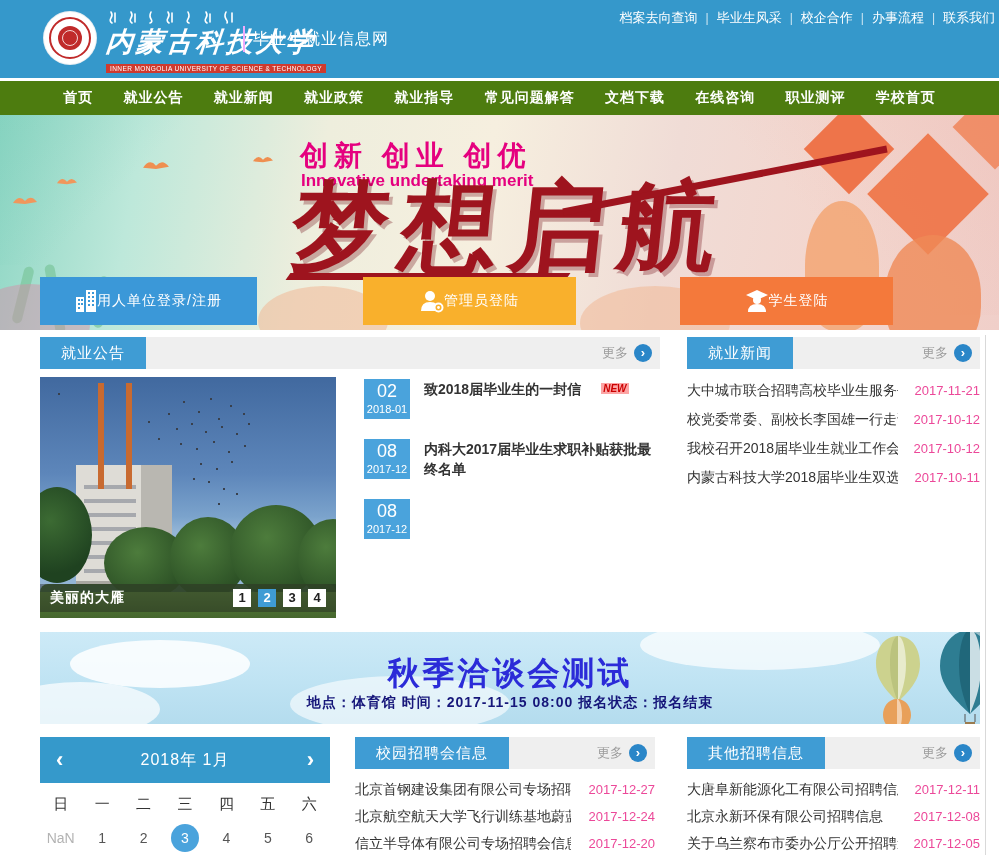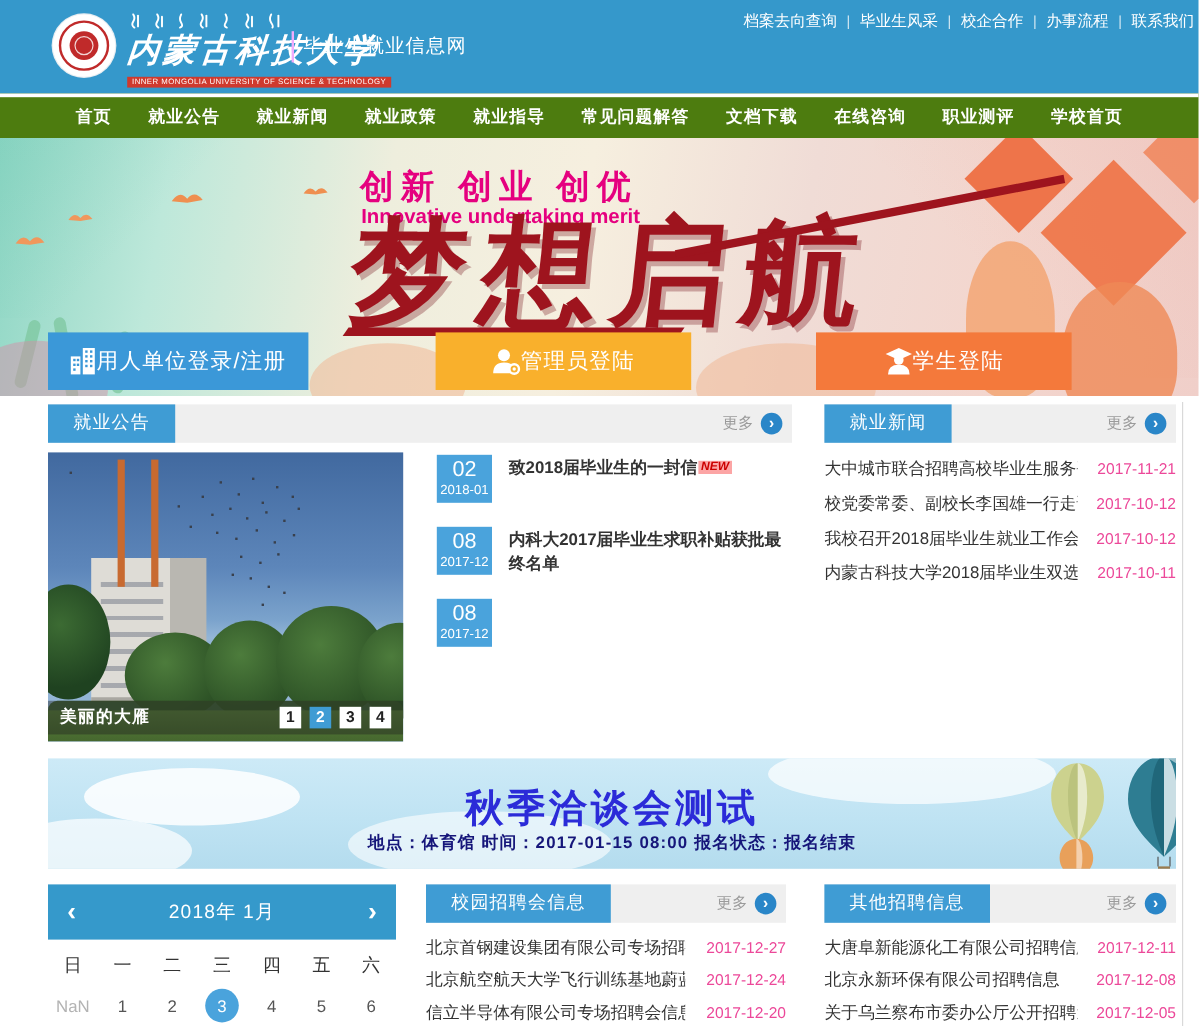--- a/index.html
+++ b/index.html
@@ -48,21 +48,21 @@
   .grad-body { position:absolute; border-radius:50% 50% 40% 40%; background:#f2a36e; opacity:.8; }
   .body1 { right:120px; top:86px; width:74px; height:130px; }
   .body2 { right:18px; top:120px; width:96px; height:120px; background:#ef8a56; }
   .slogan-cn { position:absolute; left:300px; top:22px; color:#e5007f; font-size:28px; font-weight:bold; letter-spacing:6px; white-space:nowrap; }
   .slogan-en { position:absolute; left:301px; top:56px; color:#e5007f; font-size:17px; font-weight:bold; white-space:nowrap; }
   .headline { position:absolute; left:292px; top:48px; color:#9e141e; font-size:97px; font-weight:900; letter-spacing:12px; transform:skewX(-6deg); text-shadow:4px 4px 0 rgba(110,8,16,.30); white-space:nowrap; }
   .headline-underline { position:absolute; left:288px; top:158px; width:280px; height:7px; background:#9e141e; transform:skewX(-35deg); }
   .headline-swoosh { position:absolute; left:560px; top:62px; width:330px; height:7px; background:#9e141e; transform:rotate(-11deg); }
 
   
-  .login-btn { position:absolute; height:48px; border:none; display:flex; align-items:center; justify-content:center; color:#fff; font-size:18px; font-family:inherit; letter-spacing:1px; cursor:pointer; }
+  .login-btn { position:absolute; height:48px; border:none; display:flex; align-items:center; justify-content:center; color:#fff; font-size:14px; font-family:inherit; letter-spacing:1px; cursor:pointer; }
   .btn-employer { left:40px; top:162px; width:217px; background:#3b98d8; }
   .btn-admin { left:363px; top:162px; width:213px; background:#f9b02c; }
   .btn-student { left:680px; top:162px; width:213px; background:#f4793b; }
   .btn-icon { display:flex; align-items:center; }
 
   
   .panel { position:absolute; }
   .panel-head { position:relative; height:32px; background:#efefef; }
   .panel-tab { position:absolute; left:0; top:0; height:32px; line-height:32px; background:#3f9cd4; color:#fff; font-size:15px; padding:0 21px; letter-spacing:1px; white-space:nowrap; }
   .more-wrap { position:absolute; right:8px; top:0; height:32px; display:flex; align-items:center; gap:6px; cursor:pointer; }
@@ -92,21 +92,21 @@
   .photo-caption { color:#fff; font-size:14px; font-weight:bold; letter-spacing:1px; }
   .pagination { display:flex; gap:7px; }
   .page-num { width:18px; height:18px; background:#fff; color:#222; font-size:13px; font-weight:bold; text-align:center; line-height:18px; cursor:pointer; }
   .page-num.active { background:#3f9cd4; color:#fff; }
   .notice-list { margin-left:324px; min-height:241px; padding-top:2px; }
   .notice-item { display:flex; gap:14px; margin-bottom:20px; cursor:pointer; }
   .date-block { flex:0 0 46px; width:46px; height:40px; background:#4aa3dc; color:#fff; text-align:center; }
   .date-day { font-size:18px; line-height:24px; }
   .date-month { font-size:11px; line-height:13px; }
   .notice-title { font-size:14px; font-weight:bold; color:#333; line-height:20px; }
-  .new-badge { display:inline-block; background:#fca5a5; color:#c00; font-size:10px; font-weight:bold; font-style:italic; padding:0 2px; margin-left:1px; vertical-align:2px; }
+  .new-badge { display:inline-block; background:#fca5a5; color:#c00; font-size:10px; font-weight:bold; font-style:italic; padding:0 2px; margin-left:20px; vertical-align:2px; }
   .new-badge:empty { display:none; }
 
   
   .row-list { padding-top:7px; }
   .news-row { display:flex; justify-content:space-between; align-items:center; height:29px; cursor:pointer; }
   .row-title { font-size:14px; color:#333; white-space:nowrap; overflow:hidden; max-width:72%; }
   .row-date { font-size:13px; color:#ec4899; white-space:nowrap; }
   .news-panel { left:687px; top:337px; width:293px; }
   .campus-panel { left:355px; top:737px; width:300px; }
   .other-panel { left:687px; top:737px; width:293px; }
@@ -391,21 +391,21 @@
       <path d="M36,2 C51,4 60,22 59,40" stroke="#fff" stroke-width="3" fill="none" opacity=".5"></path>
       <rect x="31" y="94" width="10" height="9" fill="#9a7b4f"></rect>
         <line x1="31" y1="86" x2="31" y2="94" stroke="#555"></line>
         <line x1="41" y1="86" x2="41" y2="94" stroke="#555"></line>
     </svg>
     <svg class="balloon" style="left:840px;top:66px" width="34" height="40" viewBox="0 0 34 40">
       <path d="M17,1 C26,1 31,9 31,17 C31,27 22,33 17,37 C12,33 3,27 3,17 C3,9 8,1 17,1 Z" fill="#e8a05a"></path>
       <path d="M17,1 C20,1 22,9 22,17 C22,27 19,33 17,37 Z" fill="#fff" opacity=".5"></path>
     </svg>
     <div class="event-title">秋季洽谈会测试</div>
-    <div class="event-info">地点：体育馆 时间：2017-01-15 08:00 报名状态：报名结束</div>
+    <div class="event-info">地点：体育馆 时间：2017-11-15 08:00 报名状态：报名结束</div>
   </section>
 
   <section class="calendar">
     <div class="cal-head">
       <span class="cal-arrow">‹</span>
       <span class="cal-title">2018年 1月</span>
       <span class="cal-arrow">›</span>
     </div>
     <div class="cal-week">
 

